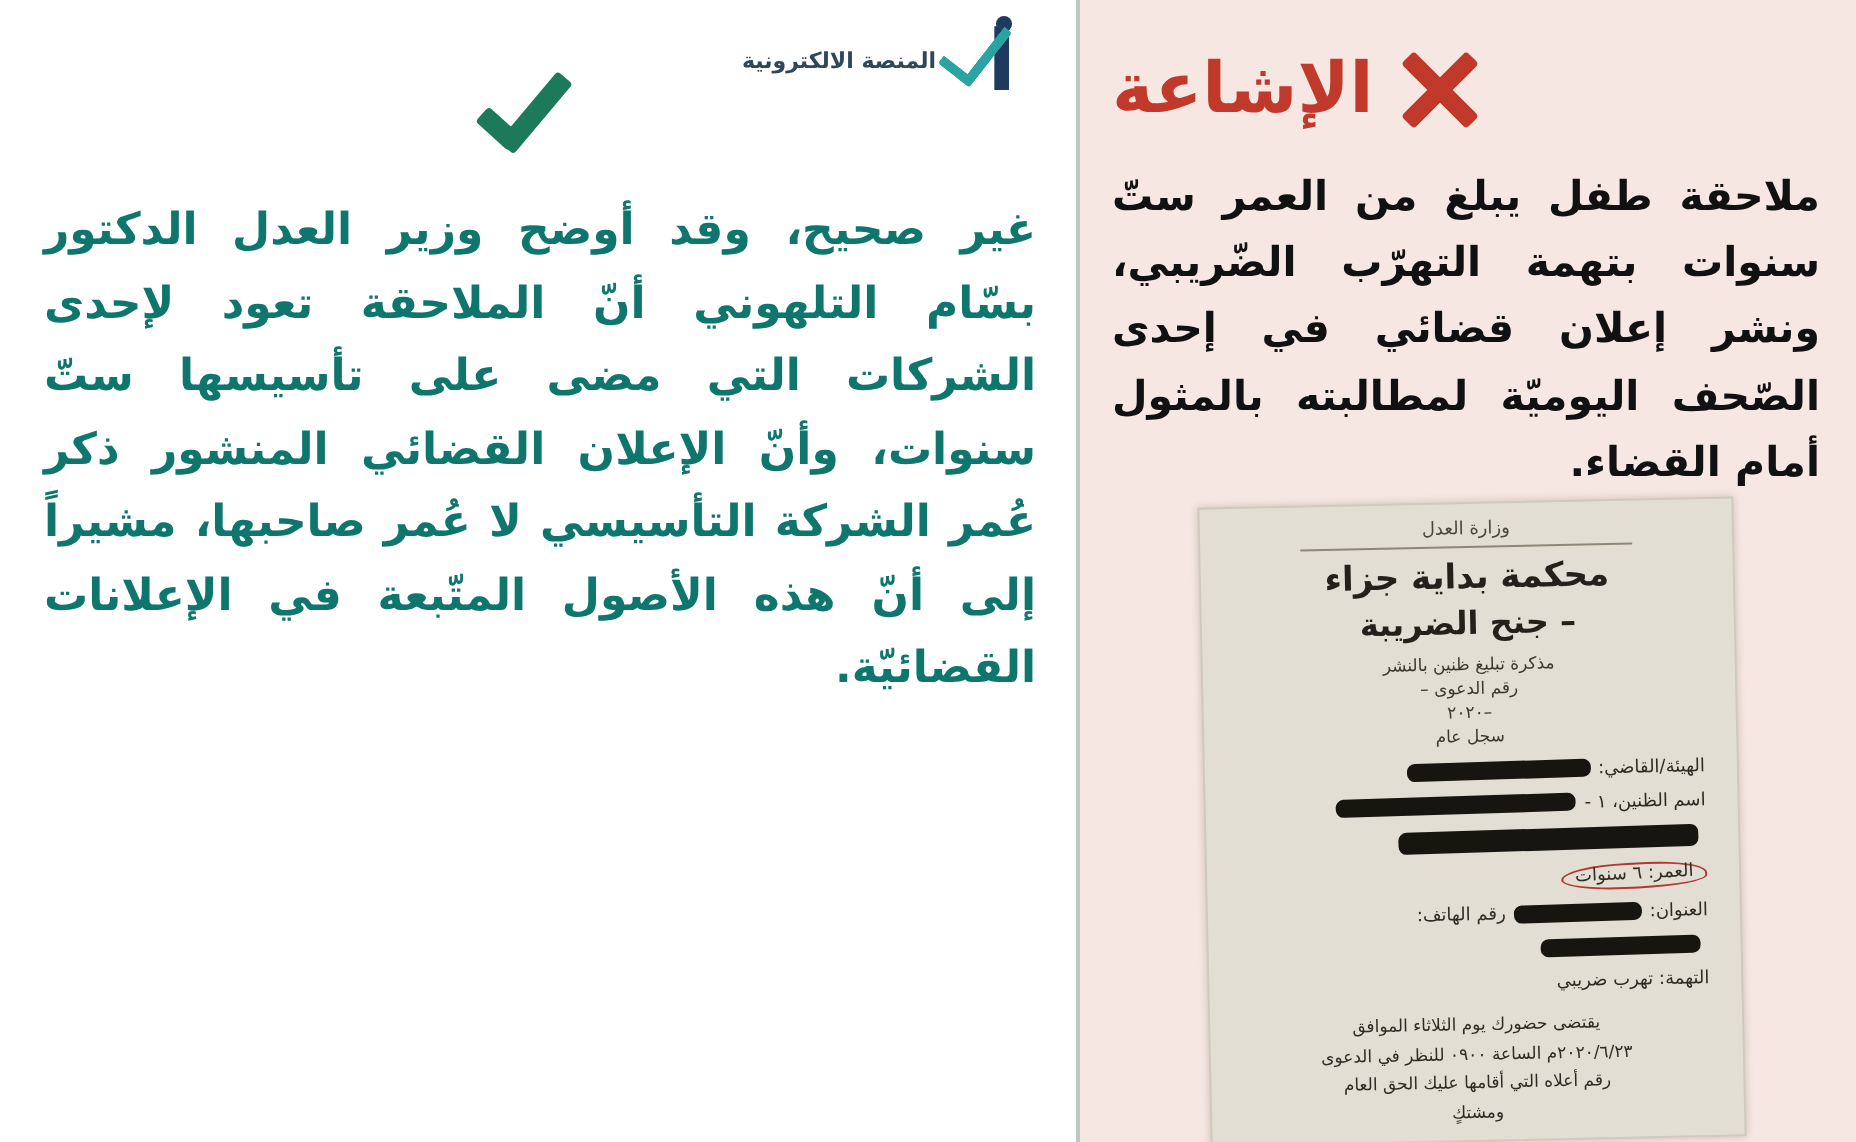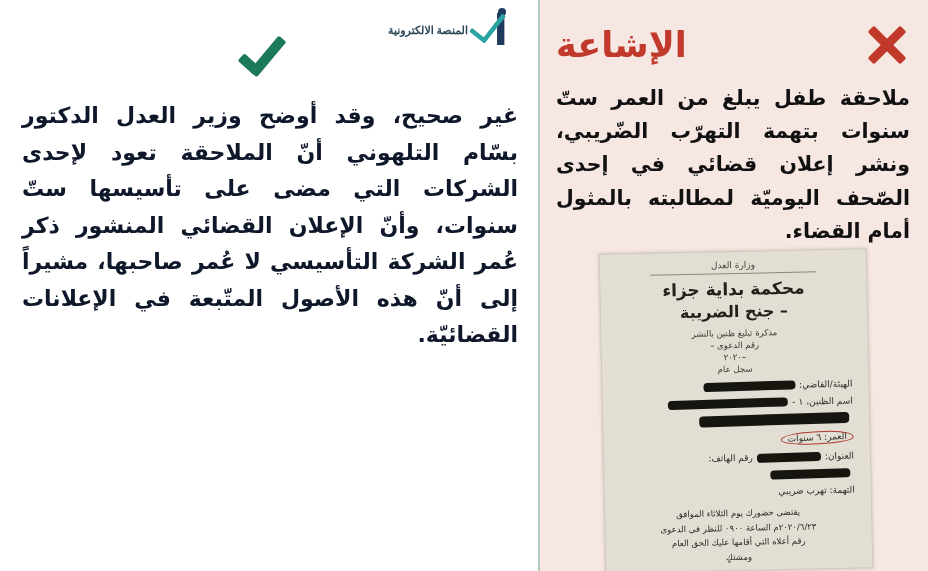--- a/index.html
+++ b/index.html
@@ -31,21 +31,21 @@
     height: 571px;
     background: #f7e7e2;
     box-sizing: border-box;
     padding: 14px 18px 0 18px;
     overflow: hidden;
   }
   .rumor-header {
     display: flex;
     flex-direction: row;
     align-items: center;
-    justify-content: space-between;
+    justify-content: flex-end;
     gap: 10px;
     height: 62px;
   }
   .rumor-title {
     font-size: 35px;
     font-weight: bold;
     color: #c0392b;
     letter-spacing: 0;
     line-height: 1;
     white-space: nowrap;
@@ -245,21 +245,20 @@
     border-left: 5px solid #2aa3a3;
     border-bottom: 5px solid #2aa3a3;
     transform: rotate(-52deg);
     border-radius: 2px;
   }
   .logo-text {
     display: flex;
     flex-direction: row;
     align-items: center;
     line-height: 1.05;
-    font-family: Liberation Serif, serif;
   }
   .logo-top {
     font-size: 11px;
     color: #2f4858;
     font-weight: bold;
   }
   .logo-main {
     font-size: 25px;
     font-weight: bold;
     color: #12334f;
@@ -315,21 +314,21 @@
     transform: rotate(-50deg);
     transform-origin: left center;
   }
   .truth-body {
     position: absolute;
     top: 98px;
     right: 20px;
     width: 496px;
     font-size: 22px;
     line-height: 1.66;
-    color: #0f172a;
+    color: #0f766e;
     font-weight: bold;
     text-align: justify;
     direction: rtl;
   }
 </style>
 </head>
 <body>
 
 <div class="page">
 

